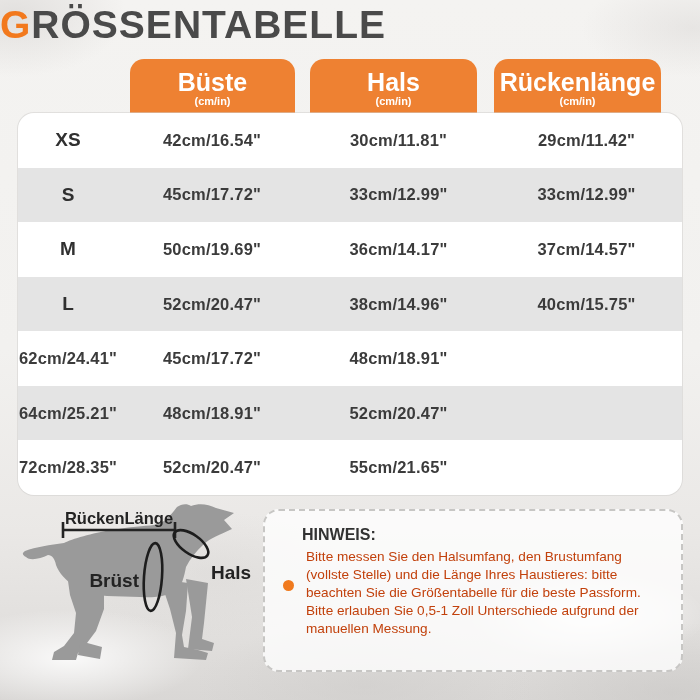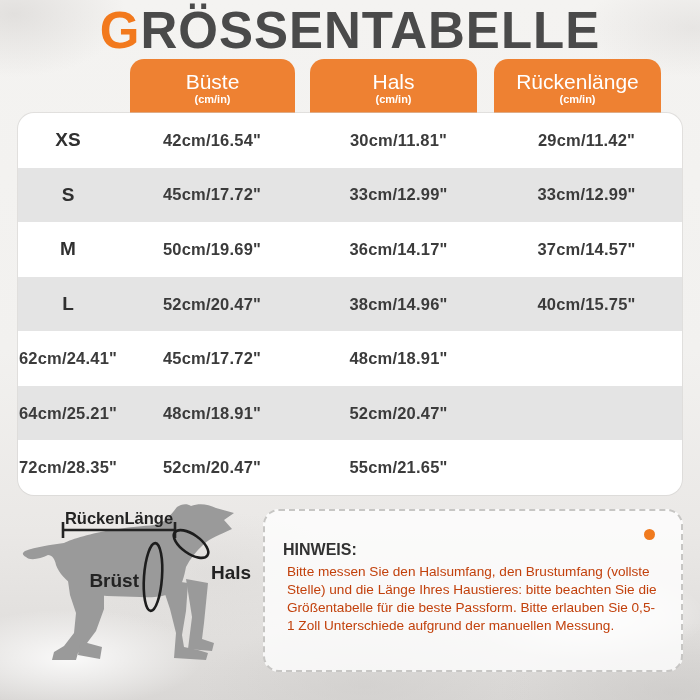--- a/index.html
+++ b/index.html
@@ -11,31 +11,31 @@
       radial-gradient(190px 70px at 10% 94%, rgba(255,255,255,0.85), rgba(255,255,255,0) 70%),
       radial-gradient(240px 90px at 52% 98%, rgba(206,204,202,0.55), rgba(206,204,202,0) 70%),
       radial-gradient(170px 65px at 84% 88%, rgba(255,255,255,0.8), rgba(255,255,255,0) 70%),
       radial-gradient(230px 95px at 96% 99%, rgba(198,196,194,0.5), rgba(198,196,194,0) 75%),
       radial-gradient(200px 90px at 30% 82%, rgba(215,213,211,0.4), rgba(215,213,211,0) 70%),
       radial-gradient(160px 90px at 2% 2%, rgba(208,205,203,0.5), rgba(208,205,203,0) 70%),
       radial-gradient(160px 70px at 99% 4%, rgba(212,209,207,0.4), rgba(212,209,207,0) 70%),
       linear-gradient(180deg,#f4f3f1 0%,#f2f1ef 50%,#eae8e6 76%,#e0dedc 92%,#d9d7d5 100%);
   }
   .title{
-    position:absolute;left:0;top:5px;width:100%;text-align:center;
-    font-size:51px;font-weight:bold;letter-spacing:1px;color:#4a4a4a;line-height:1;
+    position:absolute;left:0;top:5px;width:100%;text-align:left;
+    font-size:39px;font-weight:bold;letter-spacing:1px;color:#4a4a4a;line-height:1;
   }
   .title .accent{color:#f2791d;}
   
   .tab{
     position:absolute;top:59px;height:56px;background:#ee8132;color:#ffffff;
     border-radius:14px 14px 0 0;display:flex;flex-direction:column;
     align-items:center;justify-content:center;z-index:1;padding-top:2px;box-sizing:border-box;
   }
-  .tab .tab-label{font-size:21px;font-weight:normal;line-height:1.05;}
+  .tab .tab-label{font-size:25px;font-weight:bold;line-height:1.05;}
   .tab .tab-unit{font-size:11px;font-weight:bold;line-height:1.1;}
   #tab-bueste{left:130px;width:165px;}
   #tab-hals{left:310px;width:167px;}
   #tab-ruecken{left:494px;width:167px;}
   
   .table-card{
     position:absolute;left:18px;top:113px;width:664px;height:382px;
     background:#ffffff;border-radius:16px;overflow:hidden;z-index:2;
     display:flex;flex-direction:column;box-shadow:0 0 0 1px rgba(210,208,205,0.55);
   }
@@ -46,21 +46,21 @@
   .t-val{font-size:16.5px;font-weight:bold;color:#3b3b3b;letter-spacing:0.2px;}
   
   .dog-svg{position:absolute;left:12px;top:503px;width:250px;height:172px;z-index:1;}
   .dog-svg text{font-family:"Liberation Sans","DejaVu Sans",sans-serif;font-weight:bold;fill:#232323;}
   
   .notice{
     position:absolute;left:263px;top:509px;width:420px;height:163px;box-sizing:border-box;
     border:2px dashed #c7c6c4;border-radius:16px;background:rgba(255,255,255,0.78);
     padding:14px 18px 10px 18px;z-index:1;
   }
-  .notice-item{display:flex;align-items:flex-end;flex-direction:column;}
+  .notice-item{display:flex;align-items:center;}
   .notice-item + .notice-item{margin-top:11px;}
   .bullet{width:11px;height:11px;border-radius:50%;background:#f07a1e;flex:none;margin:4px 8px 0 0;}
   .notice-title{font-size:16px;font-weight:bold;color:#323232;line-height:1.2;margin-bottom:1px;}
   .notice-body{font-size:13.6px;color:#c2410c;line-height:1.32;margin:4px;}
 </style>
 </head>
 <body>
 
 <div class="title">
   <span class="accent">G</span><span>RÖSSENTABELLE</span>

